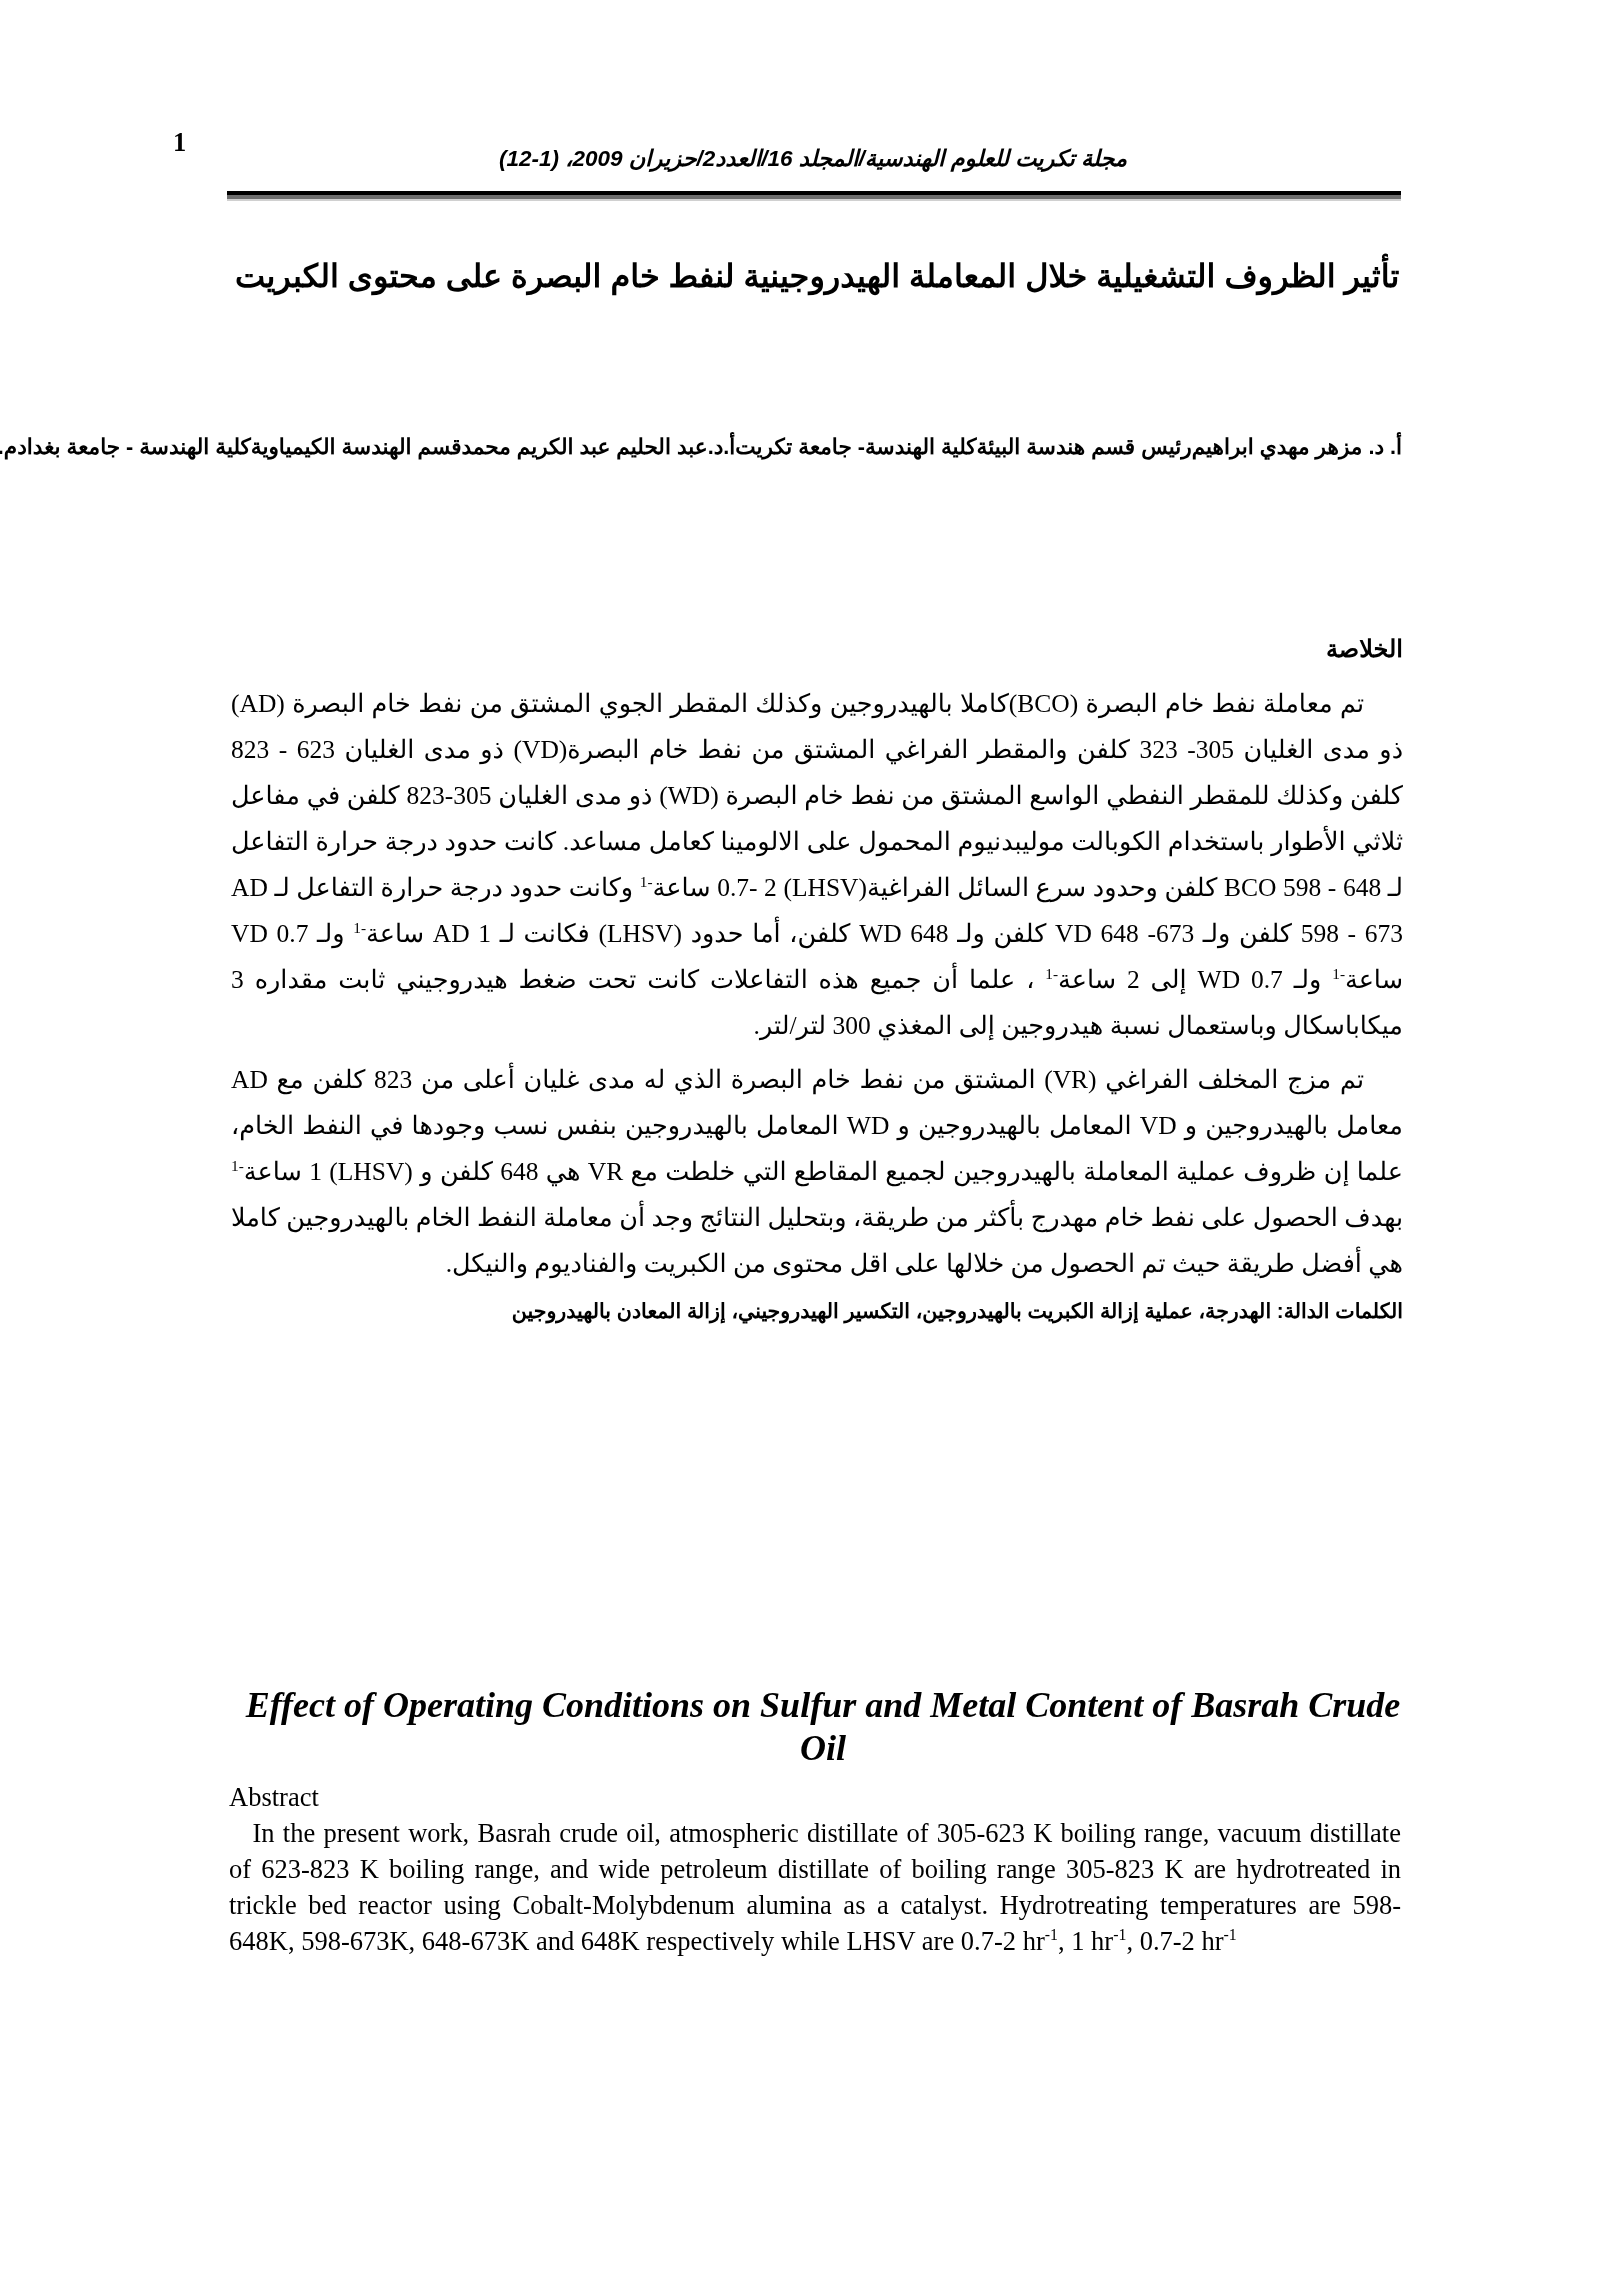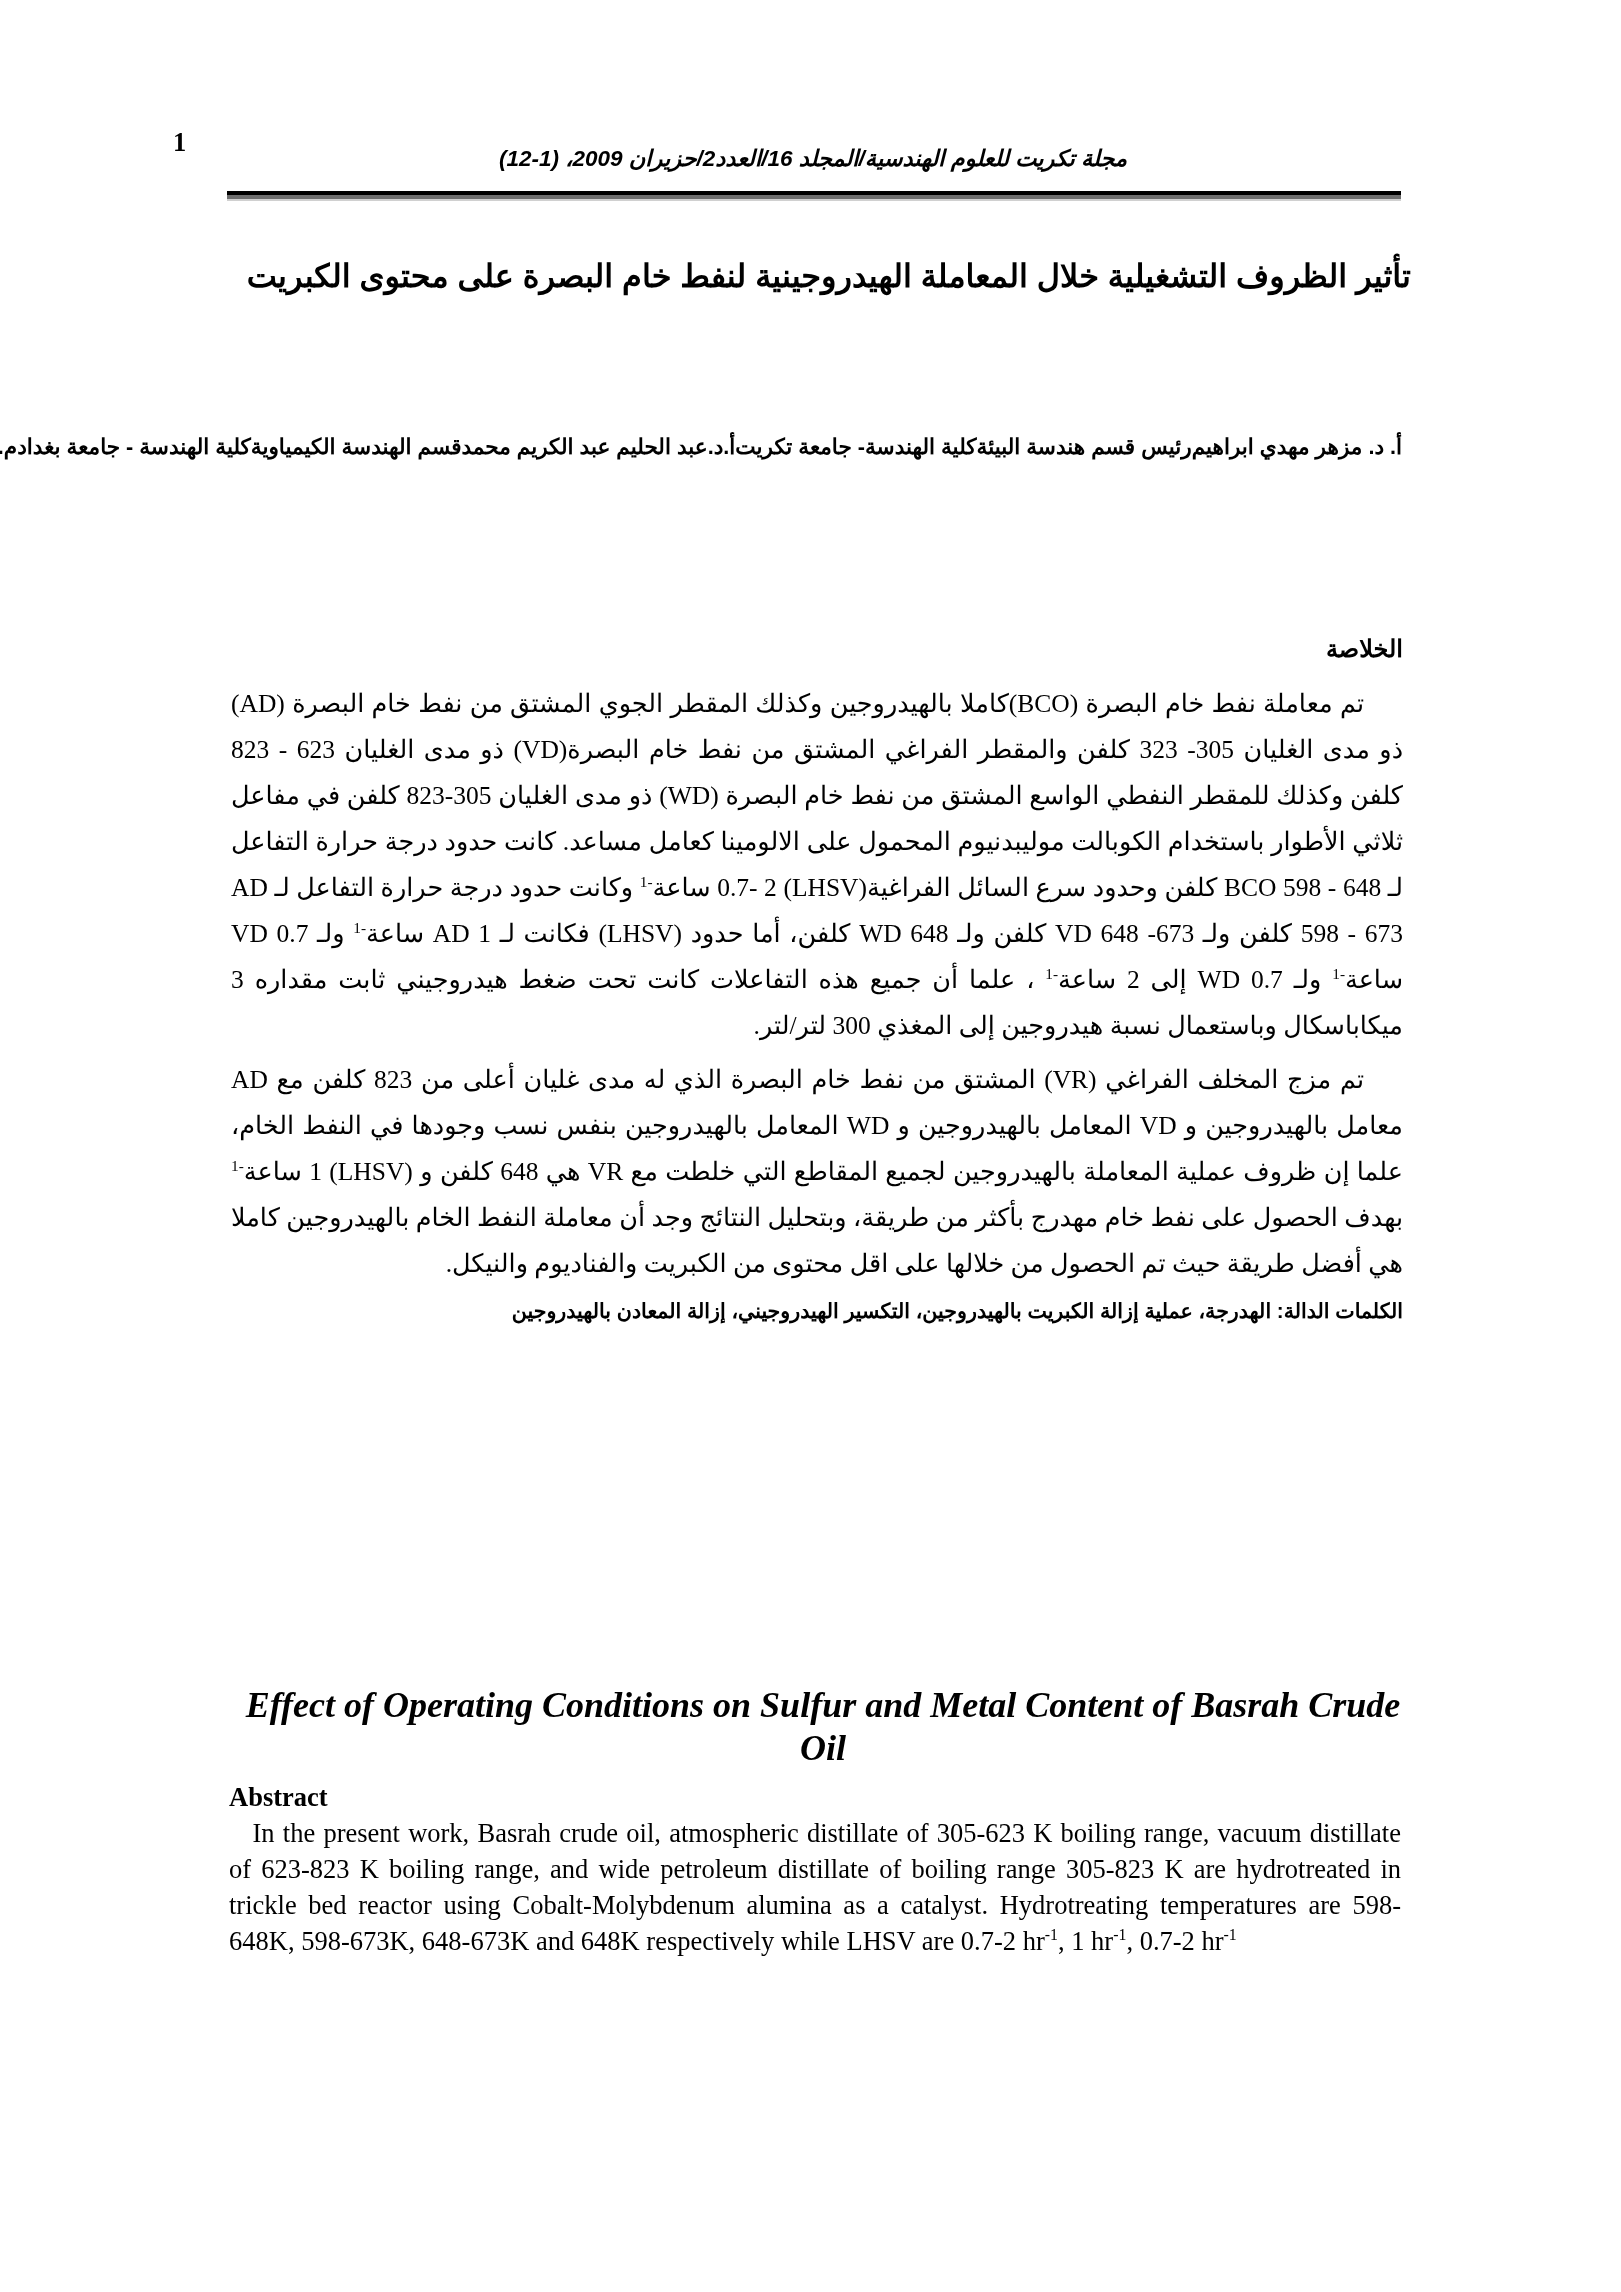--- a/index.html
+++ b/index.html
@@ -18,21 +18,21 @@
     }
     .header-rule {
       position: absolute; left: 227px; width: 1174px; top: 191px; height: 9.8px;
     }
     .header-rule .r1 { height: 3.9px; background: #000; }
     .header-rule .r2 { height: 3.9px; background: #6e6e6e; }
     .header-rule .r3 { height: 2px; background: #d0d0d0; }
 
     .ar-title {
       position: absolute; left: 235px; width: 1176px; top: 245px;
-      text-align: right; direction: rtl;
+      text-align: left; direction: rtl;
       font-family: "Liberation Sans", sans-serif; font-weight: bold; font-size: 32px;
       line-height: 63px;
     }
 
     .authors {
       position: absolute; left: 294px; width: 1108px; top: 421px;
       direction: rtl; display: flex; justify-content: space-between;
       font-family: "Liberation Sans", sans-serif; font-weight: bold; font-size: 21.6px;
     }
     .author-col { display: flex; }
@@ -58,21 +58,21 @@
     }
     sup { font-size: 60%; line-height: 0; }
 
     .en-title {
       position: absolute; left: 235px; width: 1176px; top: 1684px;
       text-align: center; font-family: "Liberation Serif", serif;
       font-style: italic; font-weight: bold; font-size: 36px; line-height: 43px;
     }
     .en-abstract-heading {
       position: absolute; left: 229px; top: 1782px;
-      font-family: "Liberation Serif", serif; font-weight: bold; font-size: 26.5px;
+      font-family: "Liberation Serif", serif; font-weight: normal; font-size: 26.5px;
     }
     .en-body {
       position: absolute; left: 229px; width: 1172px; top: 1815px;
       font-family: "Liberation Serif", serif; font-size: 26.5px; line-height: 36px;
       text-align: justify;
     }
     .en-body p { margin: 0; text-indent: 23.5px; }
   </style>
 </head>
 <body>

